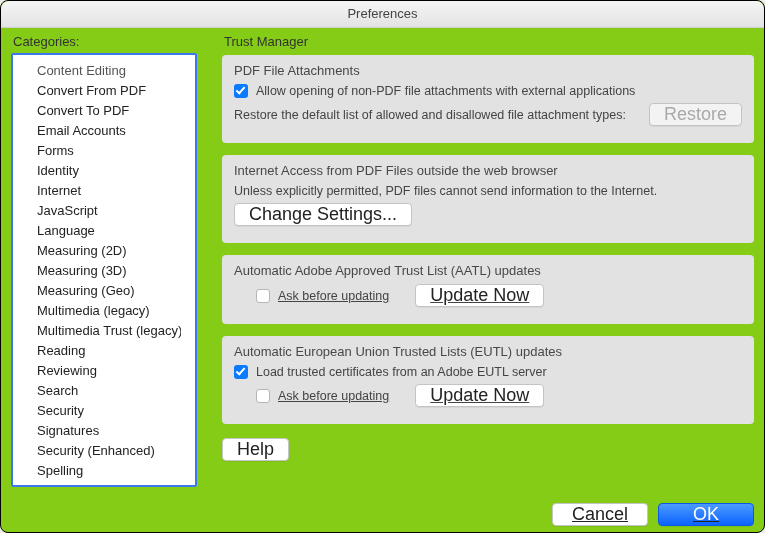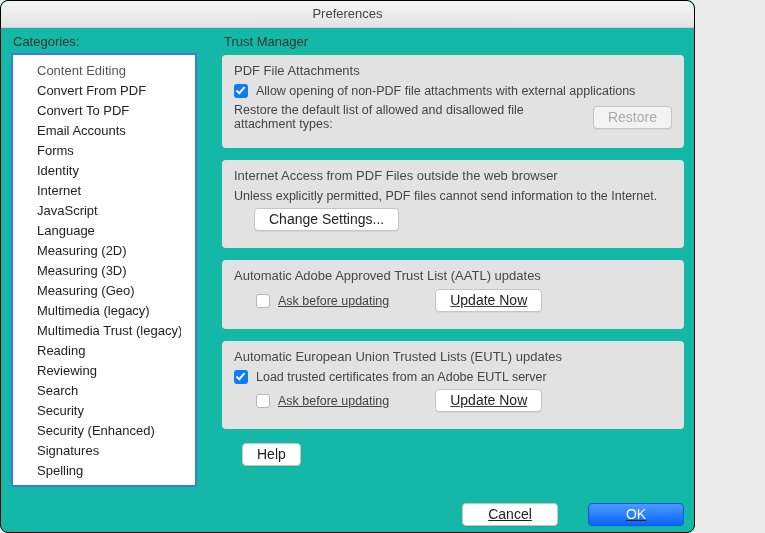--- a/index.html
+++ b/index.html
@@ -7,26 +7,26 @@
     padding: 0;
     width: 765px;
     height: 533px;
     font-family: -apple-system, BlinkMacSystemFont, "Helvetica Neue", Arial, sans-serif;
     font-size: 13px;
     background: #ececec;
     color: #222;
     overflow: hidden;
   }
   .window {
-    width: 695px;
+    width: 765px;
     height: 533px;
     box-sizing: border-box;
     border: 1px solid #000;
     border-radius: 8px;
-    background: #14b8a6;
+    background: #84cc16;
     display: flex;
     flex-direction: column;
   }
   .titlebar {
     height: 26px;
     line-height: 26px;
     text-align: center;
     border-bottom: 1px solid #cfcfcf;
     background: linear-gradient(#f5f5f5, #e3e3e3);
     border-top-left-radius: 8px;
@@ -145,25 +145,24 @@
   .checkbox.unchecked {
     background: #fff;
     border: 1px solid #b5b5b5;
   }
   .btn {
     display: inline-block;
     background: #fff;
     border: 1px solid #c4c4c4;
     border-radius: 4px;
     padding: 2px 14px;
-    font-size: 14px;
+    font-size: 18px;
     line-height: 17px;
     color: #222;
     box-shadow: 0 1px 0 rgba(0,0,0,0.05);
-    margin-left: 20px;
   }
   .btn.disabled {
     color: #a9a9a9;
     background: #f3f3f3;
   }
   .footer {
     display: flex;
     justify-content: flex-end;
     gap: 10px;
     padding: 8px 10px 6px 10px;
@@ -205,22 +204,22 @@
             <div class="cat-item">Language</div>
             <div class="cat-item">Measuring (2D)</div>
             <div class="cat-item">Measuring (3D)</div>
             <div class="cat-item">Measuring (Geo)</div>
             <div class="cat-item">Multimedia (legacy)</div>
             <div class="cat-item">Multimedia Trust (legacy)</div>
             <div class="cat-item">Reading</div>
             <div class="cat-item">Reviewing</div>
             <div class="cat-item">Search</div>
             <div class="cat-item">Security</div>
+            <div class="cat-item">Signatures</div>
             <div class="cat-item">Security (Enhanced)</div>
-            <div class="cat-item">Signatures</div>
             <div class="cat-item">Spelling</div>
             <div class="cat-item">Tracker</div>
             <div class="cat-item selected">Trust Manager</div>
           </div>
       </div>
 
       <div class="right">
         <div class="right-title">Trust Manager</div>
 
         <div class="group">

